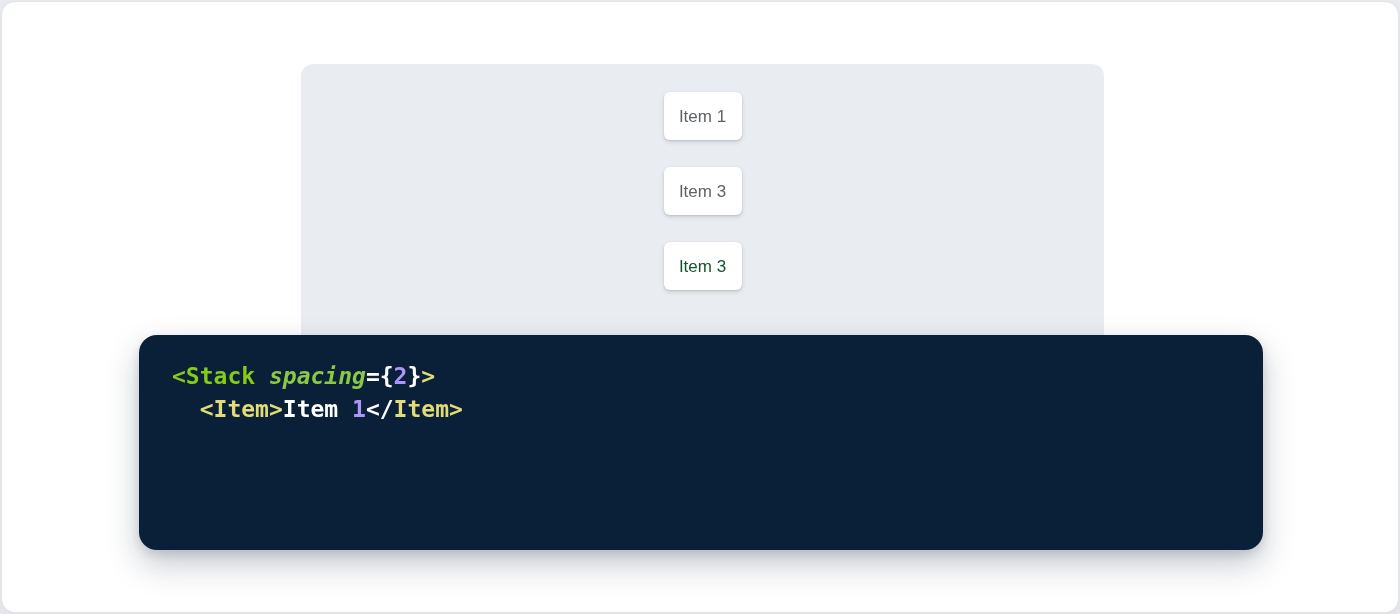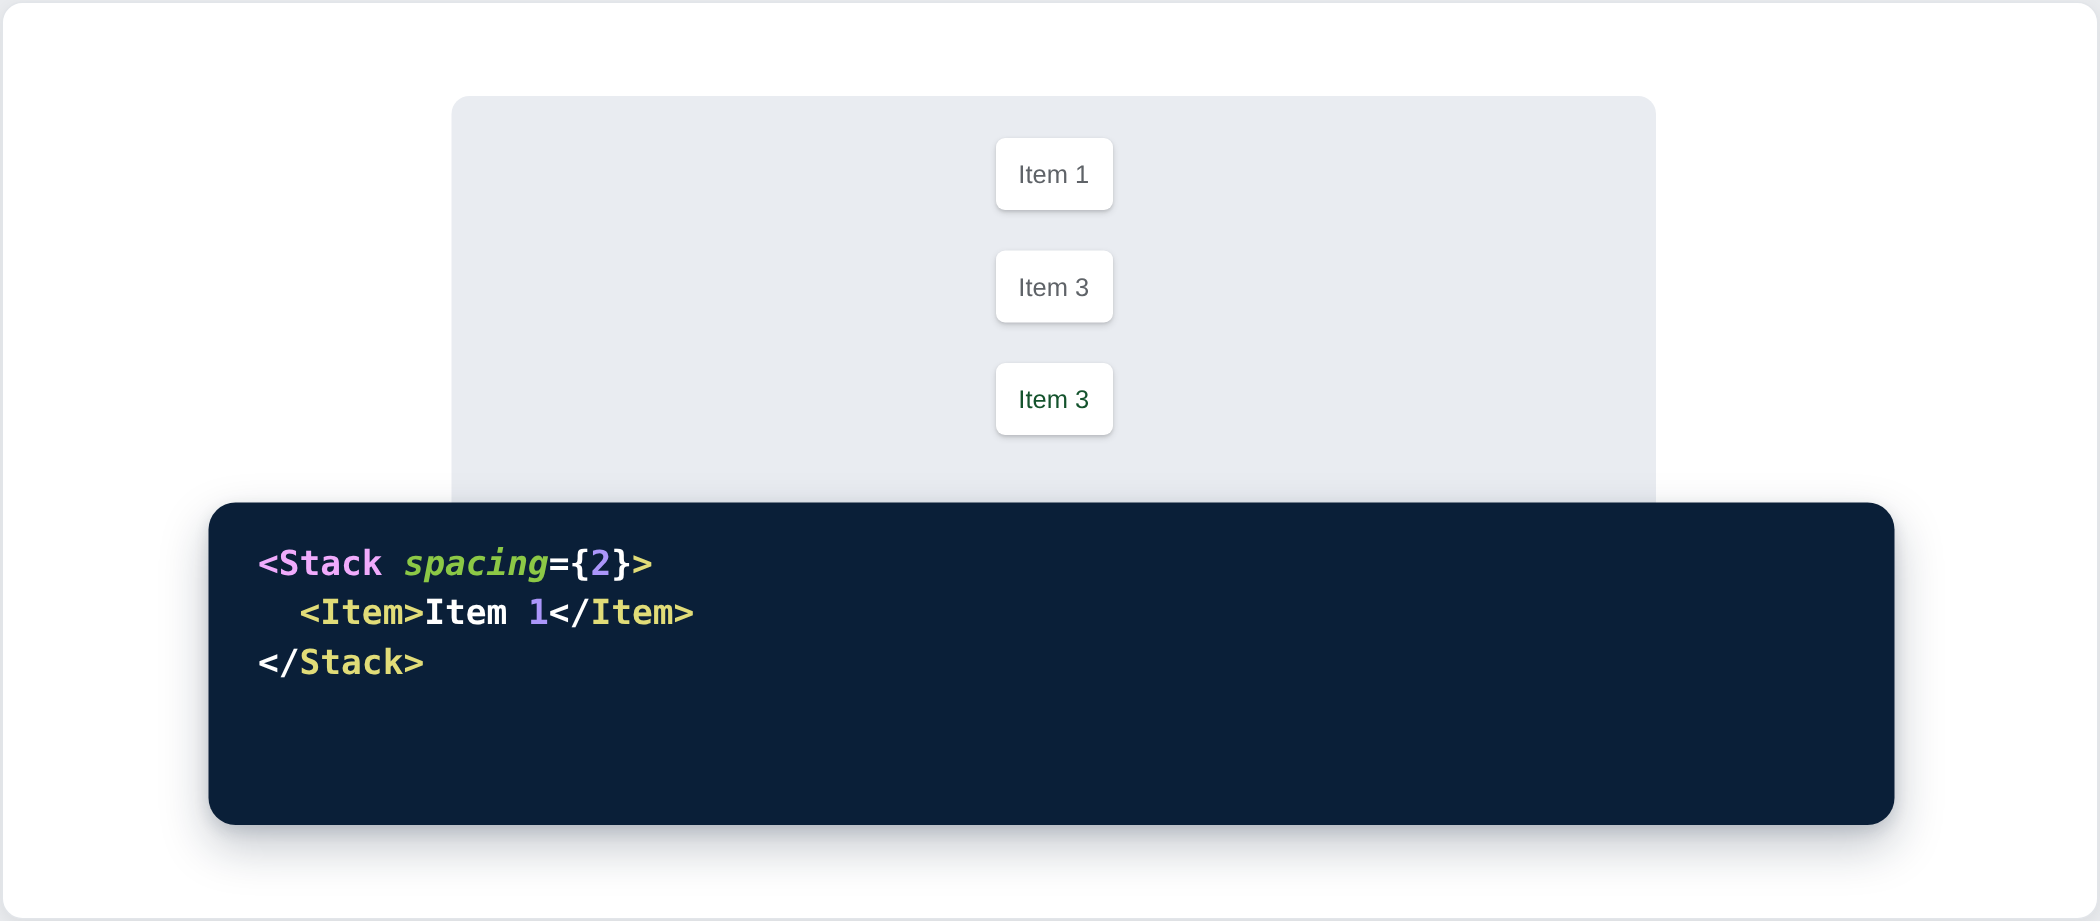--- a/index.html
+++ b/index.html
@@ -84,19 +84,18 @@
   <div class="demo-panel" style="background: rgb(233, 236, 241);">
     <div class="stack">
         <div class="stack-card" style="color: rgb(95, 99, 104);">Item 1</div>
         <div class="stack-card" style="color: rgb(95, 99, 104);">Item 3</div>
         <div class="stack-card" style="color: #14532d;">Item 3</div>
       </div>
   </div>
 
   <div class="code-block" style="background: rgb(10, 31, 56);">
     <div>
-        <div class="code-line"><span style="color: #f0abfc;">&lt;Stack</span><span style="color: rgb(255, 255, 255);"> </span><span style="color: rgb(140, 200, 70); font-style: italic;">spacing</span><span style="color: rgb(255, 255, 255);">={</span><span style="color: rgb(171, 150, 250);">2</span><span style="color: rgb(255, 255, 255);">}</span><span style="color: rgb(225, 220, 120);">&gt;</span></div>
+        <div class="code-line"><span style="color: #84cc16;">&lt;Stack</span><span style="color: rgb(255, 255, 255);"> </span><span style="color: rgb(140, 200, 70); font-style: italic;">spacing</span><span style="color: rgb(255, 255, 255);">={</span><span style="color: rgb(171, 150, 250);">2</span><span style="color: rgb(255, 255, 255);">}</span><span style="color: rgb(225, 220, 120);">&gt;</span></div>
         <div class="code-line"><span style="color: rgb(255, 255, 255);">  </span><span style="color: rgb(225, 220, 120);">&lt;Item&gt;</span><span style="color: rgb(255, 255, 255);">Item </span><span style="color: rgb(171, 150, 250);">1</span><span style="color: rgb(255, 255, 255);">&lt;/</span><span style="color: rgb(225, 220, 120);">Item&gt;</span></div>
-        <div class="code-line"><span style="color: rgb(255, 255, 255);">&lt;/</span><span style="color: rgb(225, 220, 120);">Stack&gt;</span></div>
       </div>
   </div>
 
 </div>
 
 </body></html>

